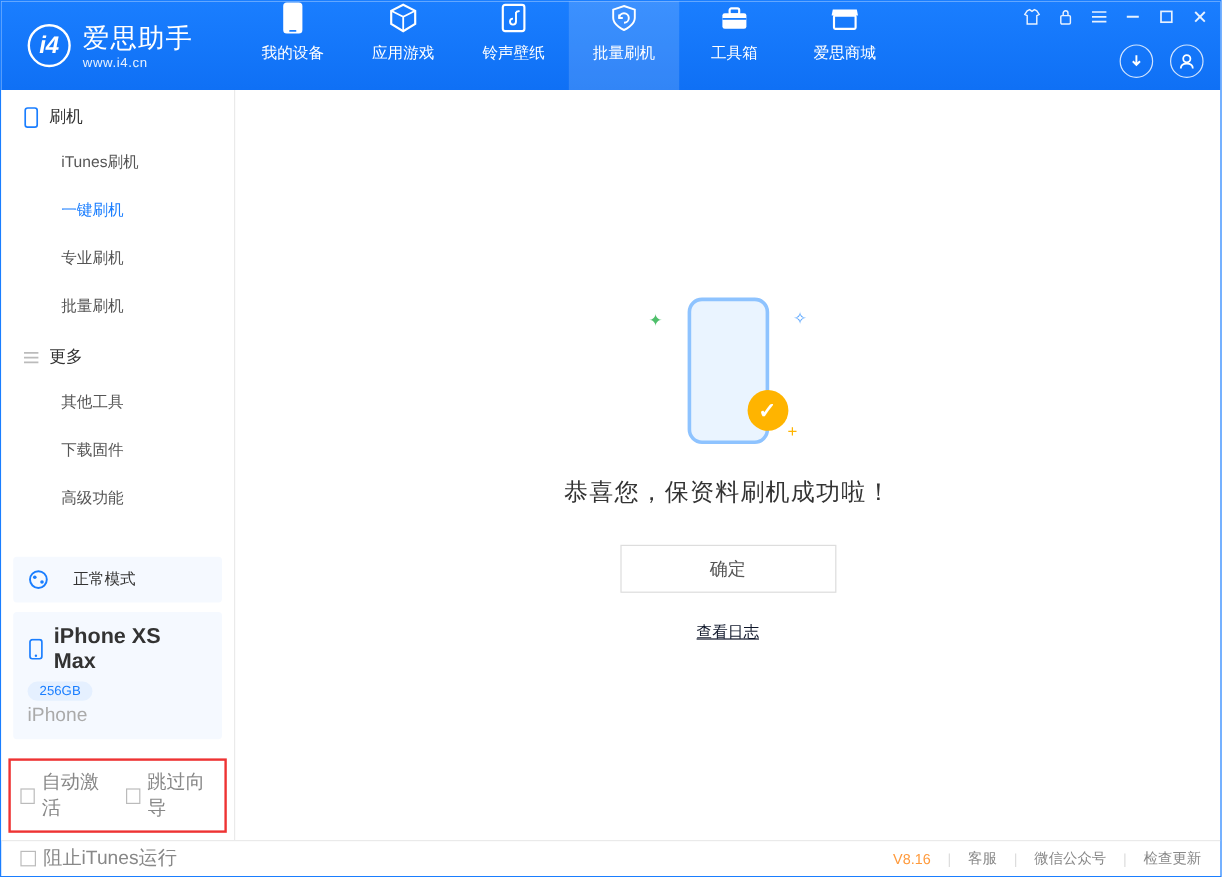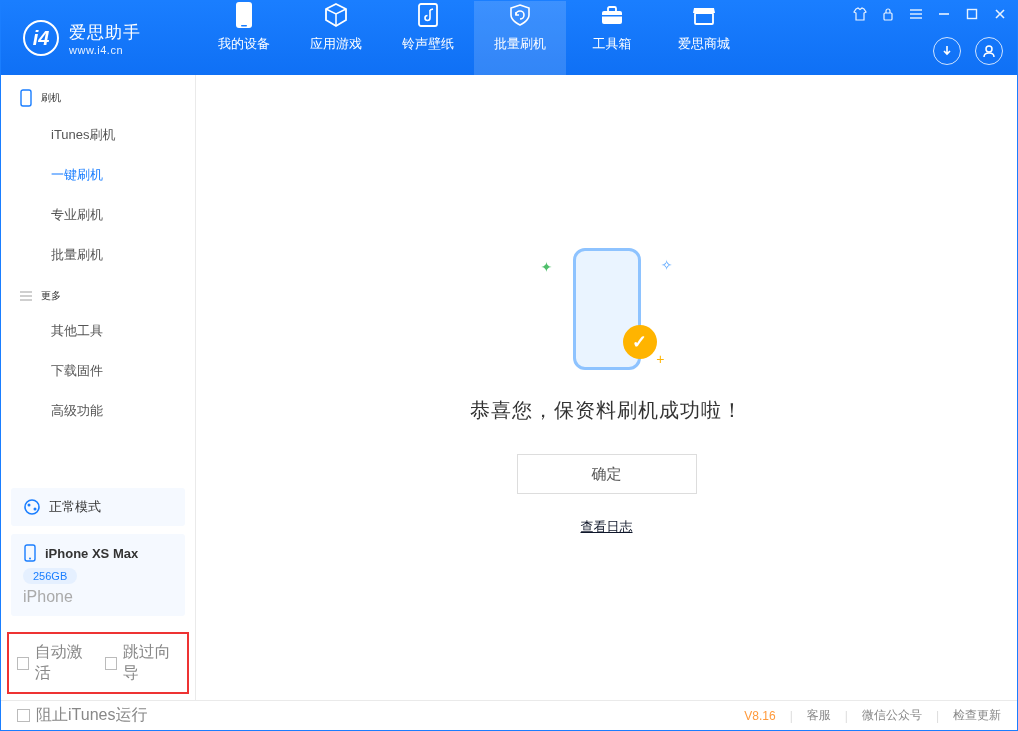--- a/index.html
+++ b/index.html
@@ -1,39 +1,39 @@
 <!DOCTYPE html>
 <html><head>
 <meta charset="utf-8">
 <style>
 * { margin: 0; padding: 0; box-sizing: border-box; font-family: "Microsoft YaHei", "微软雅黑", sans-serif; }
 body { background: #fff; width: 1018px; height: 731px; overflow: hidden; border: 1px solid #1a7eff; }
 .header { background: linear-gradient(to bottom, #1a7eff, #0f70f5); height: 74px; display: flex; align-items: center; color: #fff; position: relative; }
 .logo-area { display: flex; align-items: center; padding: 0 18px 0 22px; width: 197px; }
 .logo-icon { width: 36px; height: 36px; border: 2px solid #fff; border-radius: 50%; display: flex; align-items: center; justify-content: center; font-size: 20px; font-weight: bold; font-style: italic; }
 .logo-text { margin-left: 10px; }
-.logo-text .cn { font-size: 17px; font-weight: 500; letter-spacing: 1px; }
+.logo-text .cn { font-size: 22px; font-weight: 500; letter-spacing: 1px; }
 .logo-text .en { font-size: 11px; opacity: 0.9; letter-spacing: 0.5px; }
 .nav-tabs { display: flex; height: 100%; }
 .nav-tab { width: 92px; display: flex; flex-direction: column; align-items: center; justify-content: flex-start; cursor: pointer; font-size: 13px; gap: 6px; }
 .nav-tab.active { background: rgba(255,255,255,0.15); }
 .nav-tab-icon { width: 28px; height: 28px; display: flex; align-items: center; justify-content: center; }
 .title-controls { position: absolute; right: 10px; top: 6px; display: flex; gap: 14px; align-items: center; }
 .title-controls .tc { width: 14px; height: 14px; opacity: 0.9; cursor: pointer; display:flex; align-items:center; justify-content:center; }
 .header-right-icons { position: absolute; right: 14px; bottom: 10px; display: flex; gap: 14px; }
 .hr-icon { width: 28px; height: 28px; border: 1.5px solid rgba(255,255,255,0.8); border-radius: 50%; display: flex; align-items: center; justify-content: center; cursor: pointer; }
 .body-area { display: flex; height: calc(731px - 74px - 30px - 2px); }
 .sidebar { width: 195px; border-right: 1px solid #eaeaea; background: #fff; display: flex; flex-direction: column; }
-.side-section-title { padding: 14px 18px 8px; font-size: 10px; color: #333; display: flex; align-items: center; gap: 8px; font-weight: 500; }
+.side-section-title { padding: 14px 18px 8px; font-size: 14px; color: #333; display: flex; align-items: center; gap: 8px; font-weight: 500; }
 .side-item { padding: 11px 18px 11px 50px; font-size: 13px; color: #555; cursor: pointer; }
 .side-item.active { color: #1a7eff; }
 .side-spacer { flex: 1; }
-.side-status-box { margin: 8px 10px; padding: 10px 12px; background: #f5f9ff; border-radius: 3px; font-size: 13px; color: #333; display: flex; align-items: center; gap: 8px; }
+.side-status-box { margin: 8px 10px; padding: 10px 12px; background: #f5f9ff; border-radius: 3px; font-size: 13px; color: #333; display: flex; align-items: center; gap: 20px; }
 .device-box { margin: 0 10px 10px; padding: 10px 12px; background: #f5f9ff; border-radius: 3px; }
-.device-name { font-size: 13px; color: #333; font-weight: 600; display: flex; align-items: center; gap: 8px; }
+.device-name { font-size: 18px; color: #333; font-weight: 600; display: flex; align-items: center; gap: 8px; }
 .device-cap { display: inline-block; margin-top: 6px; font-size: 11px; color: #1a7eff; background: #e5f0ff; border-radius: 10px; padding: 2px 10px; }
 .device-type { font-size: 16px; color: #aaa; margin-top: 4px; }
 .bottom-checks { border: 2px solid #e33; margin: 6px 6px; padding: 8px 8px; display: flex; gap: 14px; align-items: center; }
 .chk { display: flex; align-items: center; gap: 6px; font-size: 16px; color: #888; cursor: pointer; }
 .chk-box { width: 13px; height: 13px; border: 1px solid #bbb; background: #fff; }
 .main { flex: 1; display: flex; flex-direction: column; align-items: center; justify-content: center; gap: 18px; }
 .phone-illustration { position: relative; width: 180px; height: 140px; display: flex; align-items: center; justify-content: center; }
 .phone-body { width: 68px; height: 122px; border: 3px solid #8ec3ff; border-radius: 12px; background: #eaf4ff; position: relative; }
 .check-badge { position: absolute; right: 40px; bottom: 20px; width: 34px; height: 34px; background: #ffb400; border-radius: 50%; display: flex; align-items: center; justify-content: center; color: #fff; font-size: 18px; font-weight: bold; }
 .sparkle { position: absolute; font-size: 14px; }

